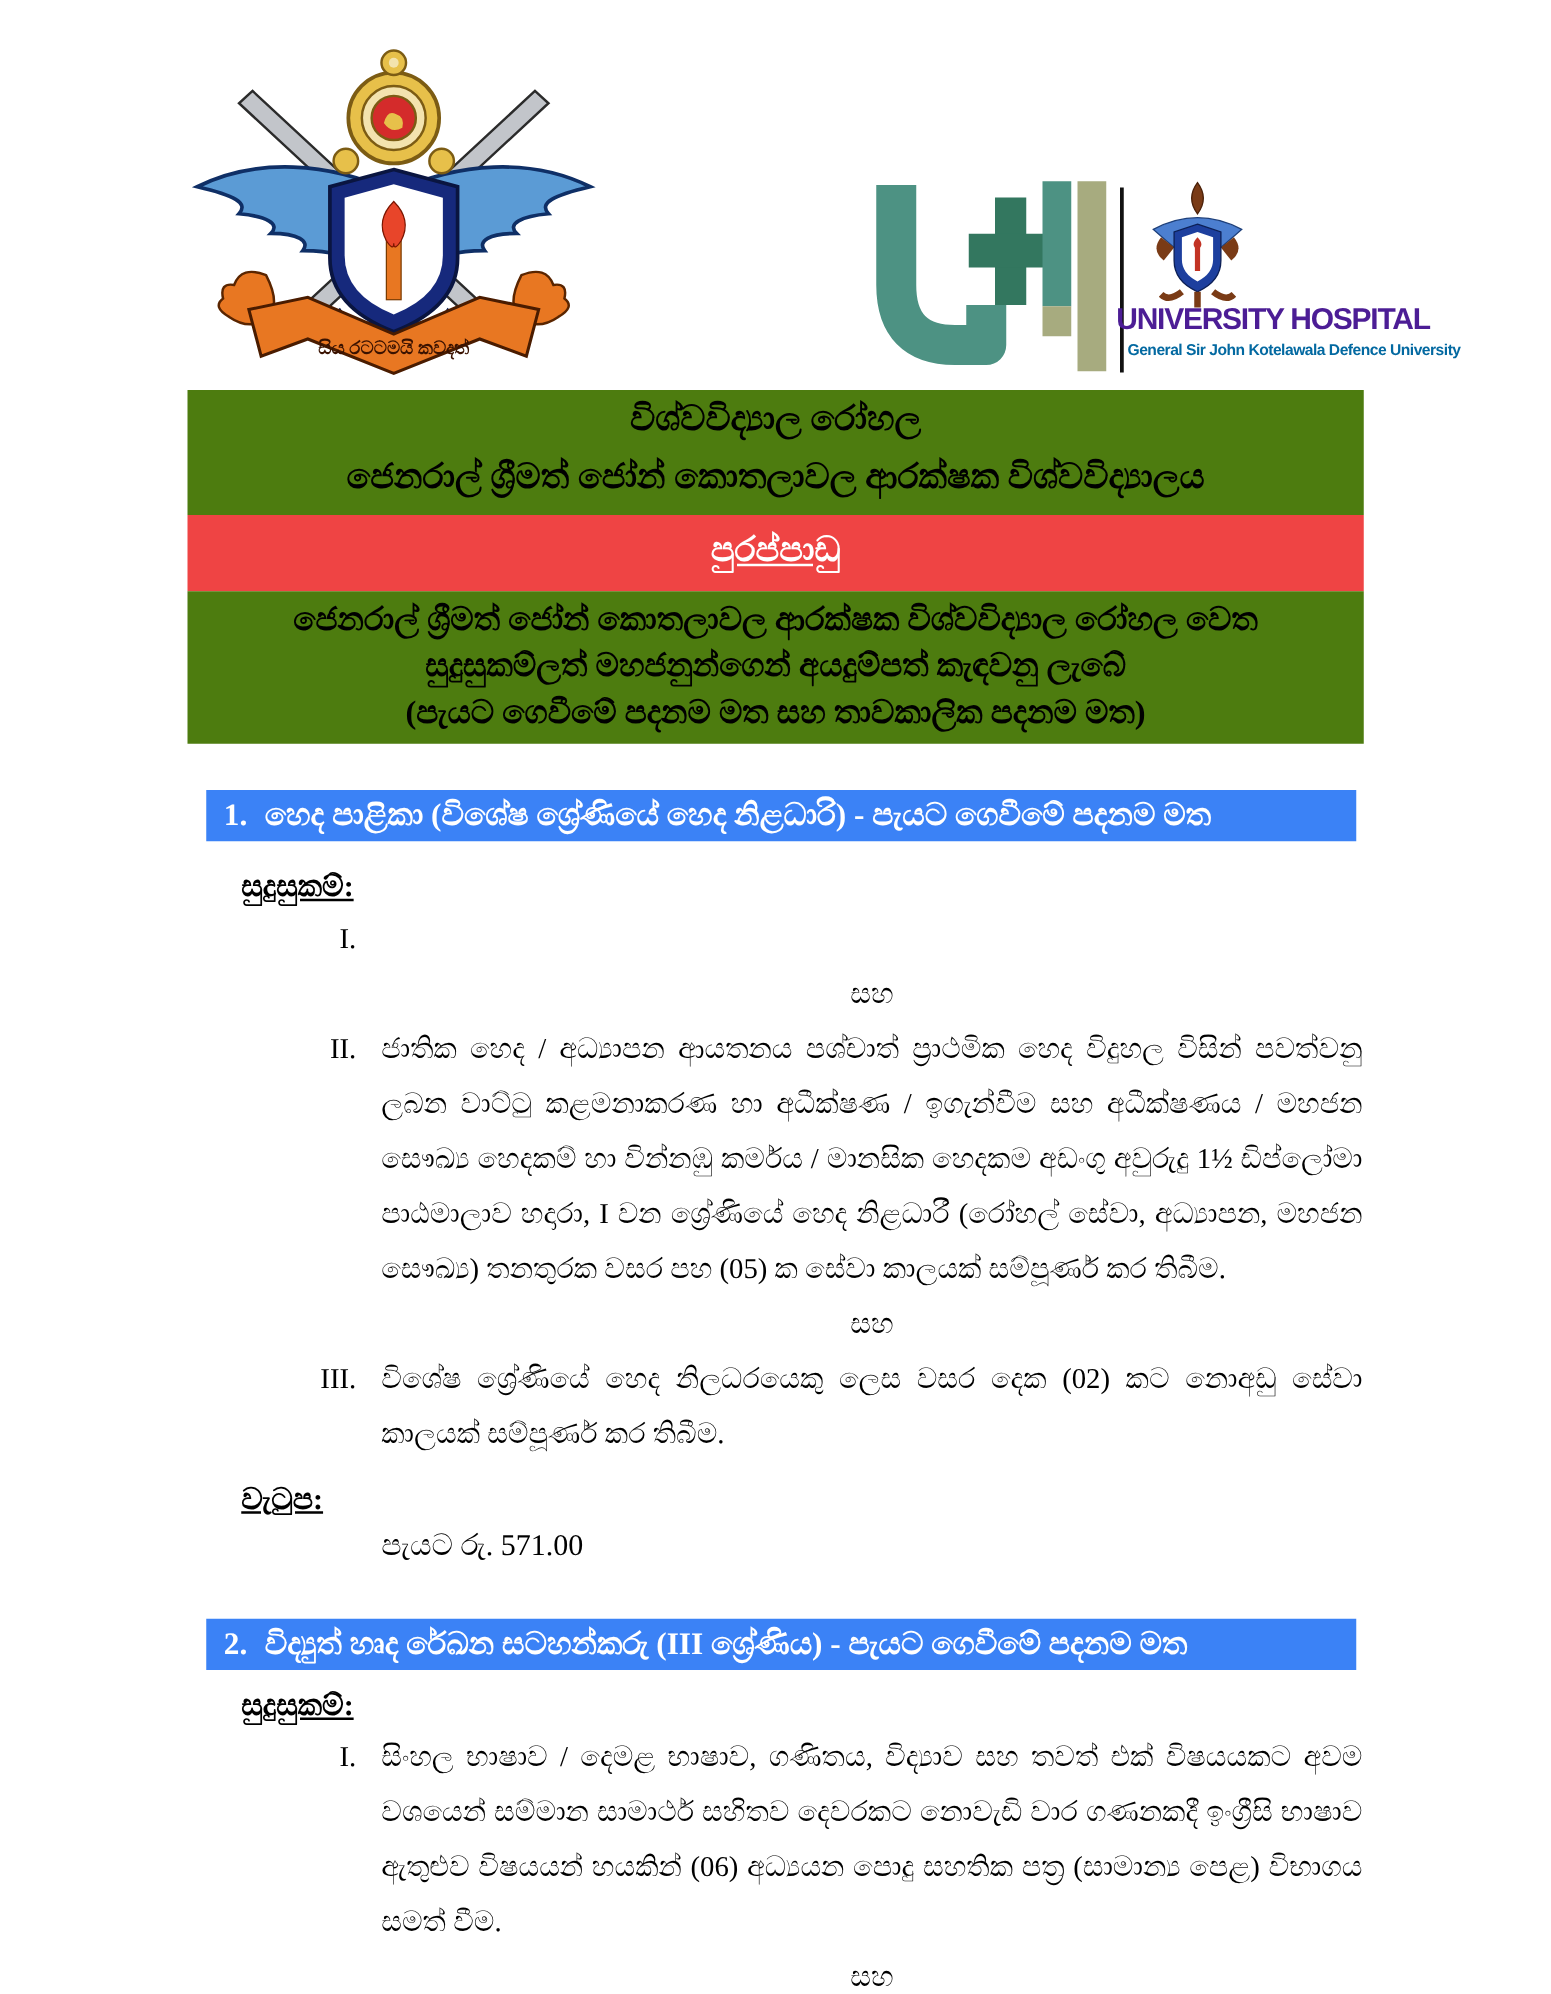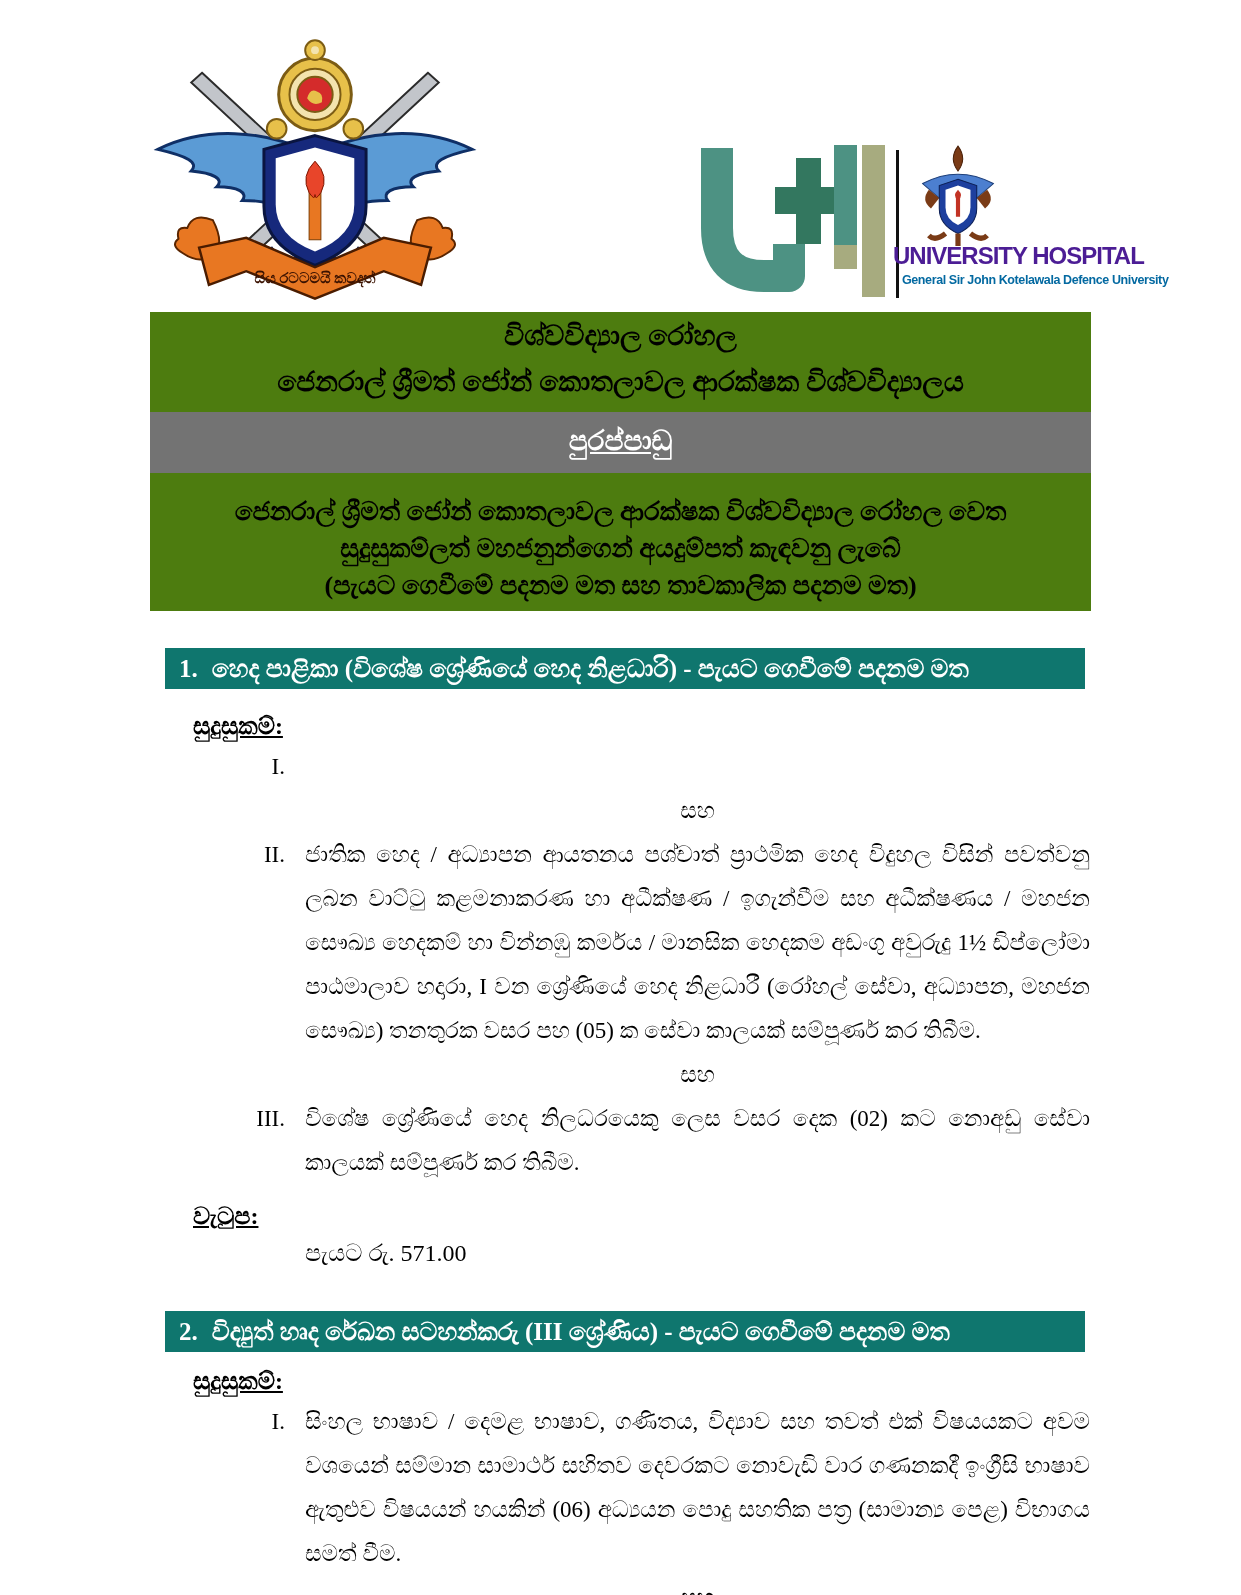--- a/index.html
+++ b/index.html
@@ -15,27 +15,27 @@
             font-family:"Liberation Sans", sans-serif;font-weight:bold;
             font-size:24px;letter-spacing:-1px;color:#4c1d95;white-space:nowrap;}
   .uh-subtitle{position:absolute;left:212px;top:131px;width:190px;
             font-family:"Liberation Sans", sans-serif;font-weight:bold;
             font-size:12.5px;letter-spacing:-0.4px;color:#0369a1;white-space:nowrap;}
   
   .content{position:absolute;left:150px;top:312px;width:941px;}
   .gray-box{background:#4d7c0f;text-align:center;font-weight:bold;color:#000;}
   .gray-box.one{height:99px;padding-top:1px;}
   .gray-box.one .ln{font-size:28px;line-height:46px;}
-  .black-box{background:#737373;height:61px;text-align:center;}
+  .black-box{background:#ef4444;height:61px;text-align:center;}
   .black-box .ttl{display:inline-block;margin-top:13px;font-size:28px;font-weight:bold;
                   color:#fff;text-decoration:underline;}
-  .gray-box.two{height:118px;padding-top:20px;font-family:Liberation Serif, serif;}
+  .gray-box.two{height:118px;padding-top:4px;font-family:Liberation Serif, serif;}
   .gray-box.two .ln{font-size:26px;line-height:37px;}
   
-  .sec-bar{margin-left:15px;width:906px;height:41px;background:#0f766e;color:#fff;
+  .sec-bar{margin-left:15px;width:906px;height:41px;background:#3b82f6;color:#fff;
            font-weight:bold;font-size:25px;line-height:41px;padding-left:14px;
            white-space:nowrap;overflow:hidden;}
   .sec-bar .no{display:inline-block;margin-right:14px;font-family:"Liberation Serif",serif;}
   .bar1{margin-top:37px;}
   .bar2{margin-top:36px;}
   
   .h-ul{margin-left:43px;font-size:24px;font-weight:bold;text-decoration:underline;
         height:30px;line-height:30px;}
   .qual1{margin-top:22px;}
   .qual2{margin-top:14px;}

